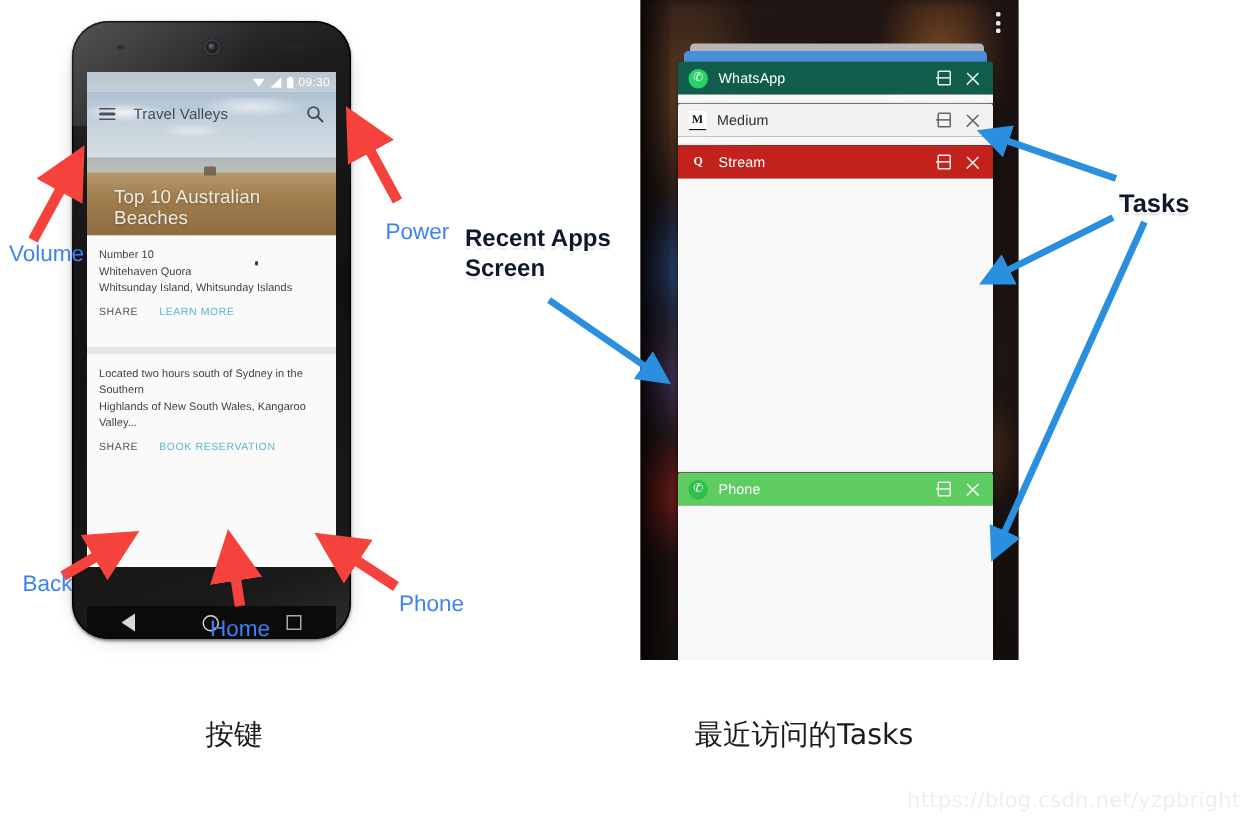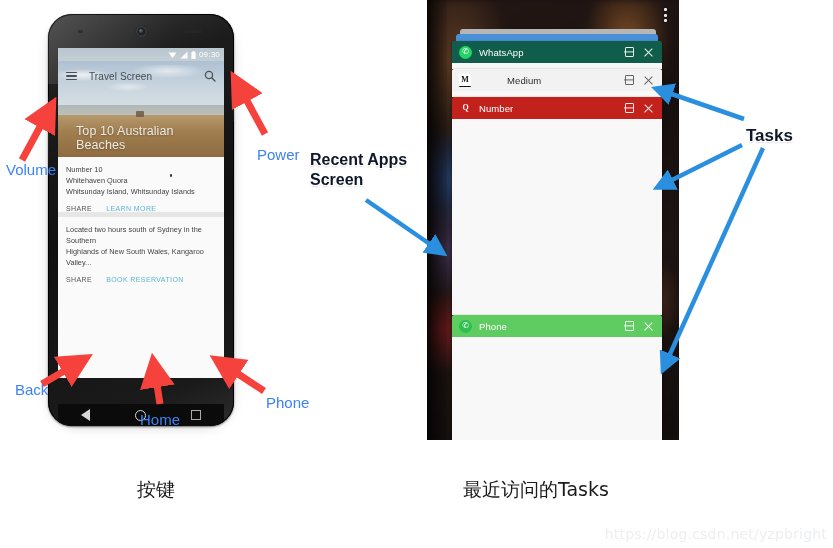--- a/index.html
+++ b/index.html
@@ -185,21 +185,21 @@
     left: 6px;
     bottom: 5px;
     color: #eceae3;
     font-size: 12.5px;
     letter-spacing: .1px;
     text-shadow: 0 1px 2px rgba(0,0,0,.25);
     margin-left: 12px;
   }
   .card-body {
     background: #fafafa;
-    padding: 7px 8px 0 8px;
+    padding: 7px 8px 19px 8px;
     position: relative;
   }
   .cb-line {
     font-size: 7.3px;
     color: #3f3f3f;
     line-height: 11px;
     letter-spacing: .05px;
   }
   .cb-dot {
     position: absolute;
@@ -478,21 +478,21 @@
           <div class="hero1-sea"></div>
           <div class="hero1-sand"></div>
           <div class="hero1-figs"></div>
 
           <div class="appbar">
             <span class="hamburger">
                 <i></i>
                 <i></i>
                 <i></i>
               </span>
-            <span class="appbar-title">Travel Screen</span>
+            <span class="appbar-title">Travel Valleys</span>
             <svg width="12" height="12" viewBox="0 0 12 12">
               <circle cx="5" cy="5" r="3.6" fill="none" stroke="#4a5257" stroke-width="1.3"></circle>
               <line x1="7.7" y1="7.7" x2="11" y2="11" stroke="#4a5257" stroke-width="1.4" stroke-linecap="round"></line>
             </svg>
           </div>
 
           <div class="hero1-caption">Top 10 Australian Beaches</div>
         </div>
 
         <div class="card-body">
@@ -553,35 +553,35 @@
         <span class="tc-btn">
             <span class="icon-x"></span>
           </span>
       </div>
       <div class="tc-body" style="height:6px;"></div>
     </div>
 
     <div class="task-card" style="left:25px; top:69px; width:210px; height:28px;">
       <div class="tc-head" style="background:#f2f2f2; color:#555555;">
         <span class="tc-icon" style="background:#ffffff; color:#111111; font-family:'Liberation Serif', serif; border-bottom:1px solid #111; border-radius:1px; width:12px; height:12px;">M</span>
-        <span class="tc-title" style="color:#2b2b2b;margin-left:29px;">Medium</span>
+        <span class="tc-title" style="color:#2b2b2b;">Medium</span>
         <span class="tc-btn">
             <span class="icon-split"></span>
           </span>
         <span class="tc-btn">
             <span class="icon-x"></span>
           </span>
       </div>
       <div class="tc-body" style="height:6px;"></div>
     </div>
 
     <div class="task-card" style="left:25px; top:97px; width:210px; height:218px;">
       <div class="tc-head" style="background:#c2211c; color:#ffffff;">
         <span class="tc-icon" style="background:#c2211c; color:#ffffff; font-family:'Liberation Serif', serif;">Q</span>
-        <span class="tc-title">Number</span>
+        <span class="tc-title">Stream</span>
         <span class="tc-btn">
             <span class="icon-split"></span>
           </span>
         <span class="tc-btn">
             <span class="icon-x"></span>
           </span>
       </div>
       <div class="tc-body" style="height:196px;"></div>
     </div>
 

